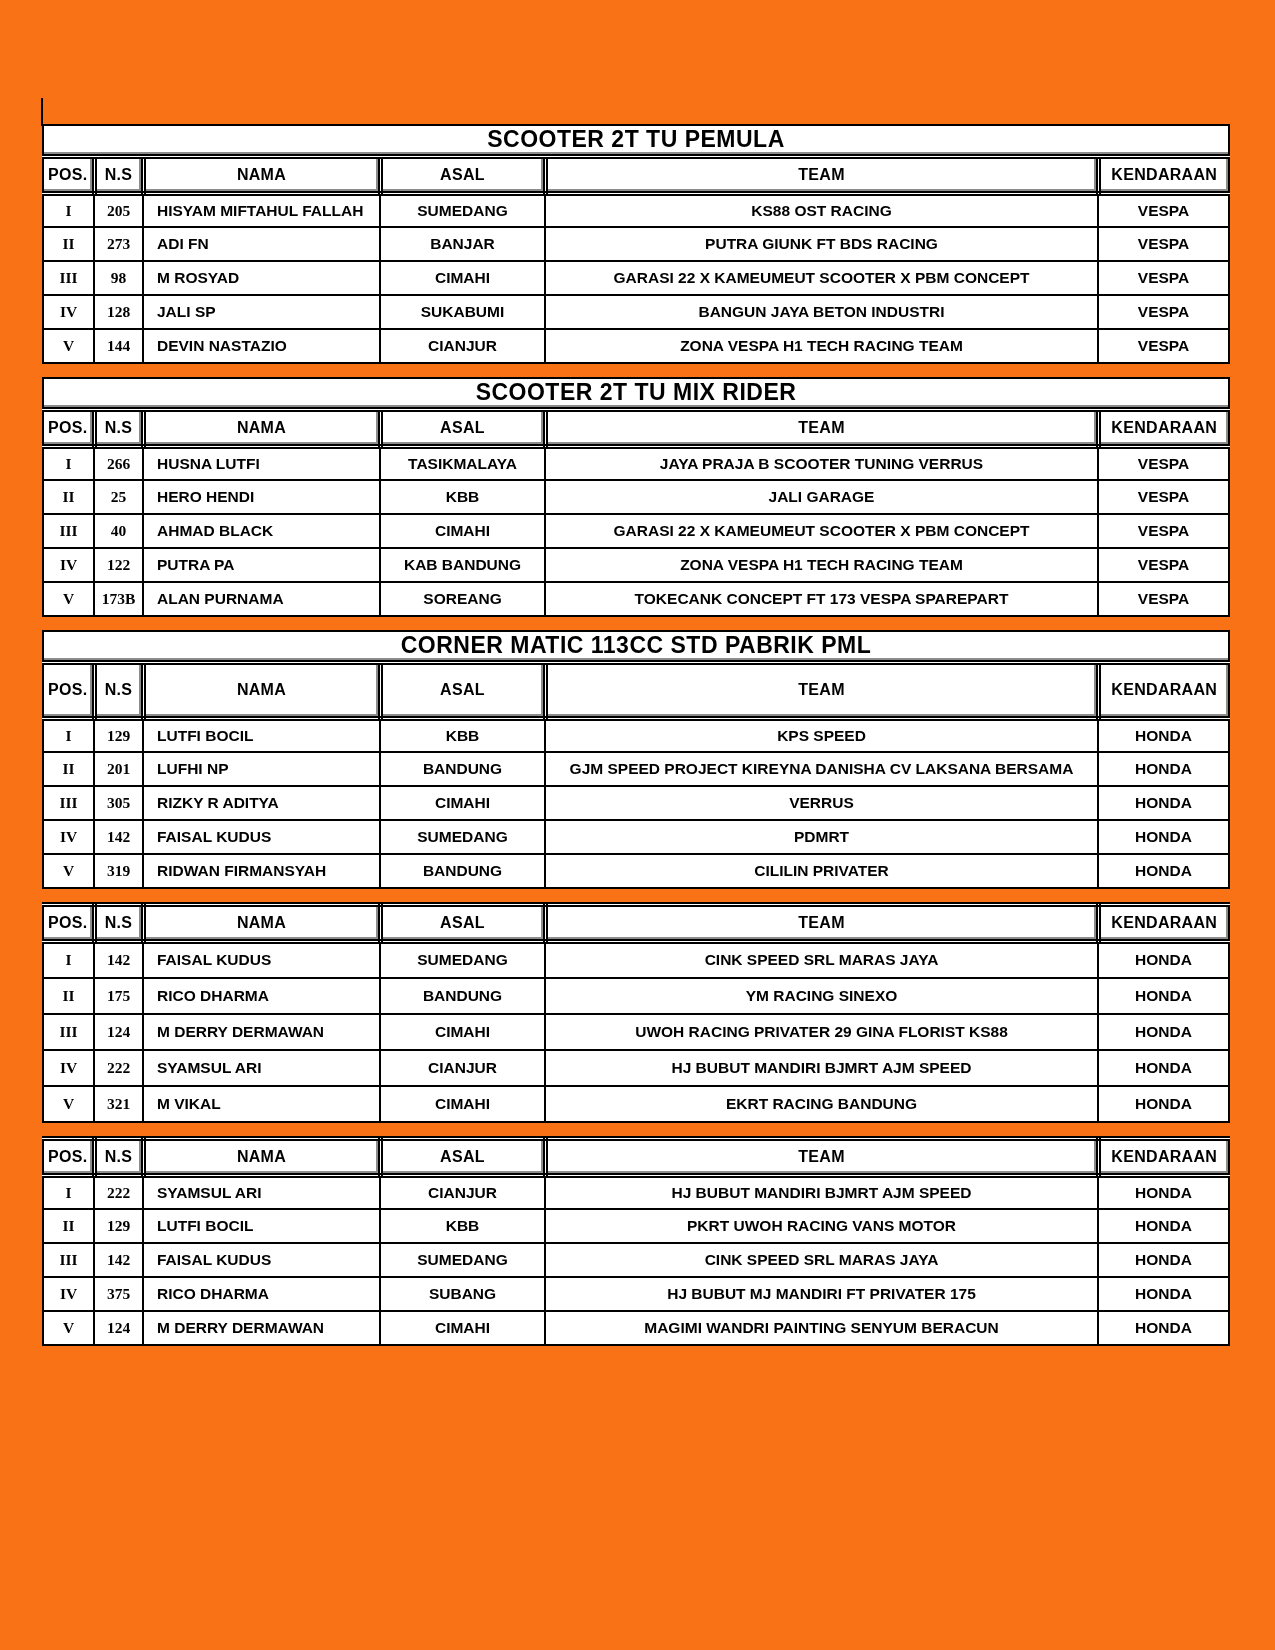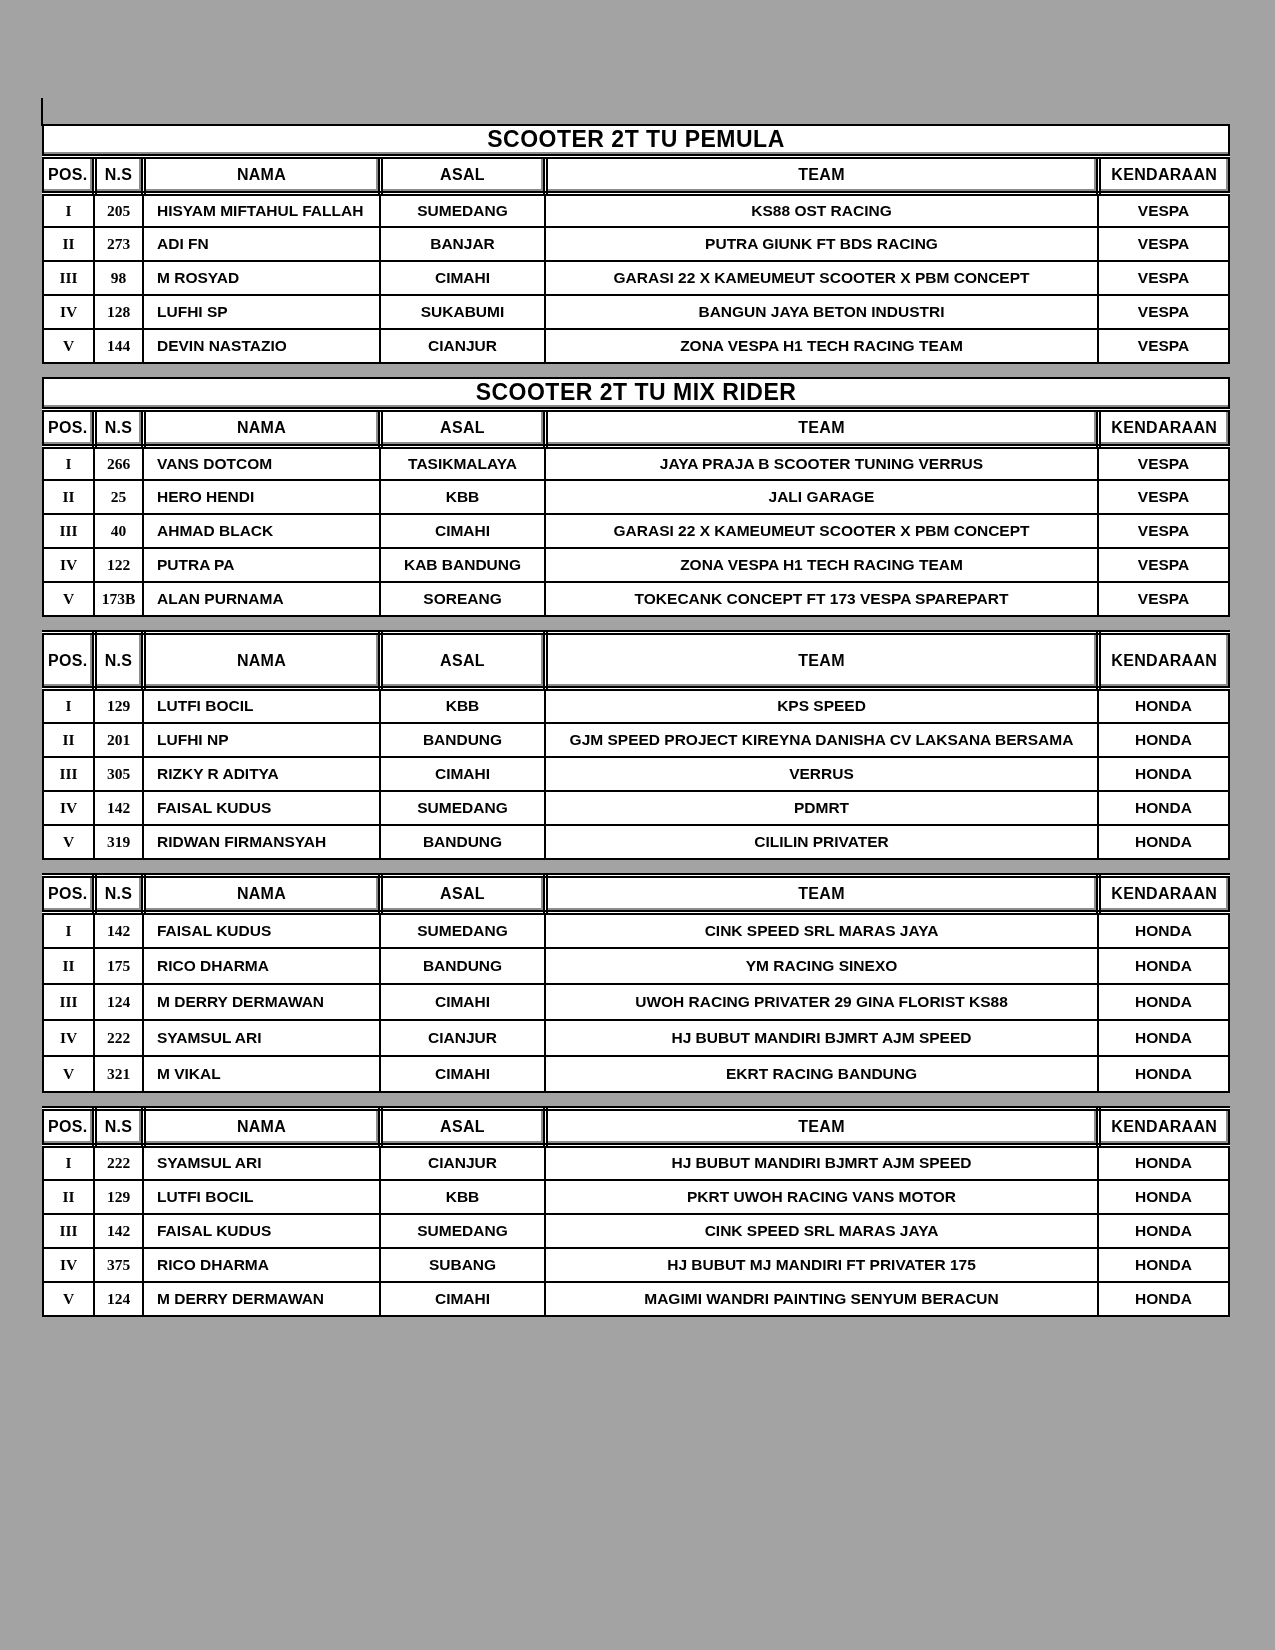--- a/index.html
+++ b/index.html
@@ -3,21 +3,21 @@
 <meta charset="utf-8">
 <style>
   html, body {
     margin: 0; padding: 0;
     background: #ffffff;
     font-family: "Liberation Sans", sans-serif;
   }
   .page {
     position: relative;
     width: 1275px; height: 1650px;
-    background: #a3a3a3;
+    background: #f97316;
     overflow: hidden;
   }
   .left-tick {
     position: absolute;
     left: 41px; top: 98px;
     width: 2px; height: 28px;
     background: #000;
   }
   #tables-root {
     position: absolute;
@@ -132,21 +132,21 @@
     <td class="c-ns"><span class="fit">98</span></td>
     <td class="c-nama"><span class="fit">M ROSYAD</span></td>
     <td class="c-asal"><span class="fit">CIMAHI</span></td>
     <td class="c-team"><span class="fit">GARASI 22 X KAMEUMEUT SCOOTER X PBM CONCEPT</span></td>
     <td class="c-kend"><span class="fit">VESPA</span></td>
   </tr>
 
   <tr class="data-row">
     <td class="c-pos"><span class="fit">IV</span></td>
     <td class="c-ns"><span class="fit">128</span></td>
-    <td class="c-nama"><span class="fit">LUFHI SP</span></td>
+    <td class="c-nama"><span class="fit">JALI SP</span></td>
     <td class="c-asal"><span class="fit">SUKABUMI</span></td>
     <td class="c-team"><span class="fit">BANGUN JAYA BETON INDUSTRI</span></td>
     <td class="c-kend"><span class="fit">VESPA</span></td>
   </tr>
 
   <tr class="data-row">
     <td class="c-pos"><span class="fit">V</span></td>
     <td class="c-ns"><span class="fit">144</span></td>
     <td class="c-nama"><span class="fit">DEVIN NASTAZIO</span></td>
     <td class="c-asal"><span class="fit">CIANJUR</span></td>
@@ -177,21 +177,21 @@
         <th>NAMA</th>
         <th>ASAL</th>
         <th>TEAM</th>
         <th>KENDARAAN</th>
       </tr>
     </thead>
     <tbody>
   <tr class="data-row">
     <td class="c-pos"><span class="fit">I</span></td>
     <td class="c-ns"><span class="fit">266</span></td>
-    <td class="c-nama"><span class="fit">VANS DOTCOM</span></td>
+    <td class="c-nama"><span class="fit">HUSNA LUTFI</span></td>
     <td class="c-asal"><span class="fit">TASIKMALAYA</span></td>
     <td class="c-team"><span class="fit">JAYA PRAJA B SCOOTER TUNING VERRUS</span></td>
     <td class="c-kend"><span class="fit">VESPA</span></td>
   </tr>
 
   <tr class="data-row">
     <td class="c-pos"><span class="fit">II</span></td>
     <td class="c-ns"><span class="fit">25</span></td>
     <td class="c-nama"><span class="fit">HERO HENDI</span></td>
     <td class="c-asal"><span class="fit">KBB</span></td>
@@ -217,20 +217,92 @@
     <td class="c-kend"><span class="fit">VESPA</span></td>
   </tr>
 
   <tr class="data-row">
     <td class="c-pos"><span class="fit">V</span></td>
     <td class="c-ns"><span class="fit">173B</span></td>
     <td class="c-nama"><span class="fit">ALAN PURNAMA</span></td>
     <td class="c-asal"><span class="fit">SOREANG</span></td>
     <td class="c-team"><span class="fit">TOKECANK CONCEPT FT 173 VESPA SPAREPART</span></td>
     <td class="c-kend"><span class="fit">VESPA</span></td>
+  </tr>
+</tbody>
+  </table>
+
+  <table class="results-table">
+    <colgroup>
+      <col style="width:51px">
+          <col style="width:49px">
+          <col style="width:237px">
+      <col style="width:165px">
+          <col style="width:553px">
+          <col style="width:131px">
+    </colgroup>
+    <thead>
+      <tr class="title-row">
+        <th class="title-cell" colspan="6">
+          <span class="fit">CORNER MATIC 113CC STD PABRIK PML</span>
+        </th>
+      </tr>
+      <tr class="header-row">
+        <th>POS.</th>
+        <th>N.S</th>
+        <th>NAMA</th>
+        <th>ASAL</th>
+        <th>TEAM</th>
+        <th>KENDARAAN</th>
+      </tr>
+    </thead>
+    <tbody>
+  <tr class="data-row">
+    <td class="c-pos"><span class="fit">I</span></td>
+    <td class="c-ns"><span class="fit">129</span></td>
+    <td class="c-nama"><span class="fit">LUTFI BOCIL</span></td>
+    <td class="c-asal"><span class="fit">KBB</span></td>
+    <td class="c-team"><span class="fit">KPS SPEED</span></td>
+    <td class="c-kend"><span class="fit">HONDA</span></td>
+  </tr>
+
+  <tr class="data-row">
+    <td class="c-pos"><span class="fit">II</span></td>
+    <td class="c-ns"><span class="fit">201</span></td>
+    <td class="c-nama"><span class="fit">LUFHI NP</span></td>
+    <td class="c-asal"><span class="fit">BANDUNG</span></td>
+    <td class="c-team"><span class="fit">GJM SPEED PROJECT KIREYNA DANISHA CV LAKSANA BERSAMA</span></td>
+    <td class="c-kend"><span class="fit">HONDA</span></td>
+  </tr>
+
+  <tr class="data-row">
+    <td class="c-pos"><span class="fit">III</span></td>
+    <td class="c-ns"><span class="fit">305</span></td>
+    <td class="c-nama"><span class="fit">RIZKY R ADITYA</span></td>
+    <td class="c-asal"><span class="fit">CIMAHI</span></td>
+    <td class="c-team"><span class="fit">VERRUS</span></td>
+    <td class="c-kend"><span class="fit">HONDA</span></td>
+  </tr>
+
+  <tr class="data-row">
+    <td class="c-pos"><span class="fit">IV</span></td>
+    <td class="c-ns"><span class="fit">142</span></td>
+    <td class="c-nama"><span class="fit">FAISAL KUDUS</span></td>
+    <td class="c-asal"><span class="fit">SUMEDANG</span></td>
+    <td class="c-team"><span class="fit">PDMRT</span></td>
+    <td class="c-kend"><span class="fit">HONDA</span></td>
+  </tr>
+
+  <tr class="data-row">
+    <td class="c-pos"><span class="fit">V</span></td>
+    <td class="c-ns"><span class="fit">319</span></td>
+    <td class="c-nama"><span class="fit">RIDWAN FIRMANSYAH</span></td>
+    <td class="c-asal"><span class="fit">BANDUNG</span></td>
+    <td class="c-team"><span class="fit">CILILIN PRIVATER</span></td>
+    <td class="c-kend"><span class="fit">HONDA</span></td>
   </tr>
 </tbody>
   </table>
 
   <table class="results-table">
     <colgroup>
       <col style="width:51px">
           <col style="width:49px">
           <col style="width:237px">
       <col style="width:165px">
@@ -243,60 +315,60 @@
         <th>N.S</th>
         <th>NAMA</th>
         <th>ASAL</th>
         <th>TEAM</th>
         <th>KENDARAAN</th>
       </tr>
     </thead>
     <tbody>
   <tr class="data-row">
     <td class="c-pos"><span class="fit">I</span></td>
-    <td class="c-ns"><span class="fit">129</span></td>
-    <td class="c-nama"><span class="fit">LUTFI BOCIL</span></td>
-    <td class="c-asal"><span class="fit">KBB</span></td>
-    <td class="c-team"><span class="fit">KPS SPEED</span></td>
-    <td class="c-kend"><span class="fit">HONDA</span></td>
-  </tr>
-
-  <tr class="data-row">
-    <td class="c-pos"><span class="fit">II</span></td>
-    <td class="c-ns"><span class="fit">201</span></td>
-    <td class="c-nama"><span class="fit">LUFHI NP</span></td>
-    <td class="c-asal"><span class="fit">BANDUNG</span></td>
-    <td class="c-team"><span class="fit">GJM SPEED PROJECT KIREYNA DANISHA CV LAKSANA BERSAMA</span></td>
-    <td class="c-kend"><span class="fit">HONDA</span></td>
-  </tr>
-
-  <tr class="data-row">
-    <td class="c-pos"><span class="fit">III</span></td>
-    <td class="c-ns"><span class="fit">305</span></td>
-    <td class="c-nama"><span class="fit">RIZKY R ADITYA</span></td>
-    <td class="c-asal"><span class="fit">CIMAHI</span></td>
-    <td class="c-team"><span class="fit">VERRUS</span></td>
-    <td class="c-kend"><span class="fit">HONDA</span></td>
-  </tr>
-
-  <tr class="data-row">
-    <td class="c-pos"><span class="fit">IV</span></td>
     <td class="c-ns"><span class="fit">142</span></td>
     <td class="c-nama"><span class="fit">FAISAL KUDUS</span></td>
     <td class="c-asal"><span class="fit">SUMEDANG</span></td>
-    <td class="c-team"><span class="fit">PDMRT</span></td>
+    <td class="c-team"><span class="fit">CINK SPEED SRL MARAS JAYA</span></td>
+    <td class="c-kend"><span class="fit">HONDA</span></td>
+  </tr>
+
+  <tr class="data-row">
+    <td class="c-pos"><span class="fit">II</span></td>
+    <td class="c-ns"><span class="fit">175</span></td>
+    <td class="c-nama"><span class="fit">RICO DHARMA</span></td>
+    <td class="c-asal"><span class="fit">BANDUNG</span></td>
+    <td class="c-team"><span class="fit">YM RACING SINEXO</span></td>
+    <td class="c-kend"><span class="fit">HONDA</span></td>
+  </tr>
+
+  <tr class="data-row">
+    <td class="c-pos"><span class="fit">III</span></td>
+    <td class="c-ns"><span class="fit">124</span></td>
+    <td class="c-nama"><span class="fit">M DERRY DERMAWAN</span></td>
+    <td class="c-asal"><span class="fit">CIMAHI</span></td>
+    <td class="c-team"><span class="fit">UWOH RACING PRIVATER 29 GINA FLORIST KS88</span></td>
+    <td class="c-kend"><span class="fit">HONDA</span></td>
+  </tr>
+
+  <tr class="data-row">
+    <td class="c-pos"><span class="fit">IV</span></td>
+    <td class="c-ns"><span class="fit">222</span></td>
+    <td class="c-nama"><span class="fit">SYAMSUL ARI</span></td>
+    <td class="c-asal"><span class="fit">CIANJUR</span></td>
+    <td class="c-team"><span class="fit">HJ BUBUT MANDIRI BJMRT AJM SPEED</span></td>
     <td class="c-kend"><span class="fit">HONDA</span></td>
   </tr>
 
   <tr class="data-row">
     <td class="c-pos"><span class="fit">V</span></td>
-    <td class="c-ns"><span class="fit">319</span></td>
-    <td class="c-nama"><span class="fit">RIDWAN FIRMANSYAH</span></td>
-    <td class="c-asal"><span class="fit">BANDUNG</span></td>
-    <td class="c-team"><span class="fit">CILILIN PRIVATER</span></td>
+    <td class="c-ns"><span class="fit">321</span></td>
+    <td class="c-nama"><span class="fit">M VIKAL</span></td>
+    <td class="c-asal"><span class="fit">CIMAHI</span></td>
+    <td class="c-team"><span class="fit">EKRT RACING BANDUNG</span></td>
     <td class="c-kend"><span class="fit">HONDA</span></td>
   </tr>
 </tbody>
   </table>
 
   <table class="results-table">
     <colgroup>
       <col style="width:51px">
           <col style="width:49px">
           <col style="width:237px">
@@ -310,87 +382,20 @@
         <th>N.S</th>
         <th>NAMA</th>
         <th>ASAL</th>
         <th>TEAM</th>
         <th>KENDARAAN</th>
       </tr>
     </thead>
     <tbody>
   <tr class="data-row">
     <td class="c-pos"><span class="fit">I</span></td>
-    <td class="c-ns"><span class="fit">142</span></td>
-    <td class="c-nama"><span class="fit">FAISAL KUDUS</span></td>
-    <td class="c-asal"><span class="fit">SUMEDANG</span></td>
-    <td class="c-team"><span class="fit">CINK SPEED SRL MARAS JAYA</span></td>
-    <td class="c-kend"><span class="fit">HONDA</span></td>
-  </tr>
-
-  <tr class="data-row">
-    <td class="c-pos"><span class="fit">II</span></td>
-    <td class="c-ns"><span class="fit">175</span></td>
-    <td class="c-nama"><span class="fit">RICO DHARMA</span></td>
-    <td class="c-asal"><span class="fit">BANDUNG</span></td>
-    <td class="c-team"><span class="fit">YM RACING SINEXO</span></td>
-    <td class="c-kend"><span class="fit">HONDA</span></td>
-  </tr>
-
-  <tr class="data-row">
-    <td class="c-pos"><span class="fit">III</span></td>
-    <td class="c-ns"><span class="fit">124</span></td>
-    <td class="c-nama"><span class="fit">M DERRY DERMAWAN</span></td>
-    <td class="c-asal"><span class="fit">CIMAHI</span></td>
-    <td class="c-team"><span class="fit">UWOH RACING PRIVATER 29 GINA FLORIST KS88</span></td>
-    <td class="c-kend"><span class="fit">HONDA</span></td>
-  </tr>
-
-  <tr class="data-row">
-    <td class="c-pos"><span class="fit">IV</span></td>
-    <td class="c-ns"><span class="fit">222</span></td>
-    <td class="c-nama"><span class="fit">SYAMSUL ARI</span></td>
-    <td class="c-asal"><span class="fit">CIANJUR</span></td>
-    <td class="c-team"><span class="fit">HJ BUBUT MANDIRI BJMRT AJM SPEED</span></td>
-    <td class="c-kend"><span class="fit">HONDA</span></td>
-  </tr>
-
-  <tr class="data-row">
-    <td class="c-pos"><span class="fit">V</span></td>
-    <td class="c-ns"><span class="fit">321</span></td>
-    <td class="c-nama"><span class="fit">M VIKAL</span></td>
-    <td class="c-asal"><span class="fit">CIMAHI</span></td>
-    <td class="c-team"><span class="fit">EKRT RACING BANDUNG</span></td>
-    <td class="c-kend"><span class="fit">HONDA</span></td>
-  </tr>
-</tbody>
-  </table>
-
-  <table class="results-table">
-    <colgroup>
-      <col style="width:51px">
-          <col style="width:49px">
-          <col style="width:237px">
-      <col style="width:165px">
-          <col style="width:553px">
-          <col style="width:131px">
-    </colgroup>
-    <thead>
-      <tr class="header-row">
-        <th>POS.</th>
-        <th>N.S</th>
-        <th>NAMA</th>
-        <th>ASAL</th>
-        <th>TEAM</th>
-        <th>KENDARAAN</th>
-      </tr>
-    </thead>
-    <tbody>
-  <tr class="data-row">
-    <td class="c-pos"><span class="fit">I</span></td>
     <td class="c-ns"><span class="fit">222</span></td>
     <td class="c-nama"><span class="fit">SYAMSUL ARI</span></td>
     <td class="c-asal"><span class="fit">CIANJUR</span></td>
     <td class="c-team"><span class="fit">HJ BUBUT MANDIRI BJMRT AJM SPEED</span></td>
     <td class="c-kend"><span class="fit">HONDA</span></td>
   </tr>
 
   <tr class="data-row">
     <td class="c-pos"><span class="fit">II</span></td>
     <td class="c-ns"><span class="fit">129</span></td>

